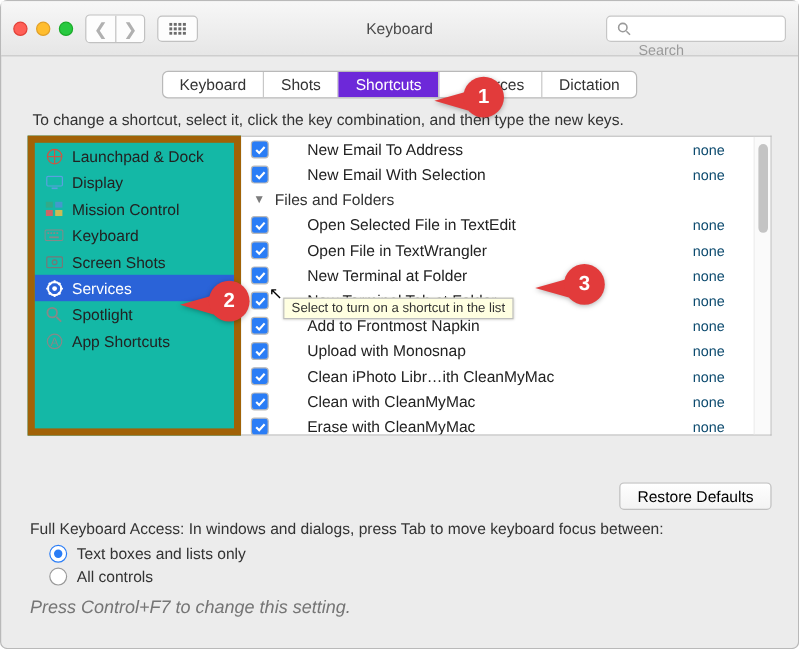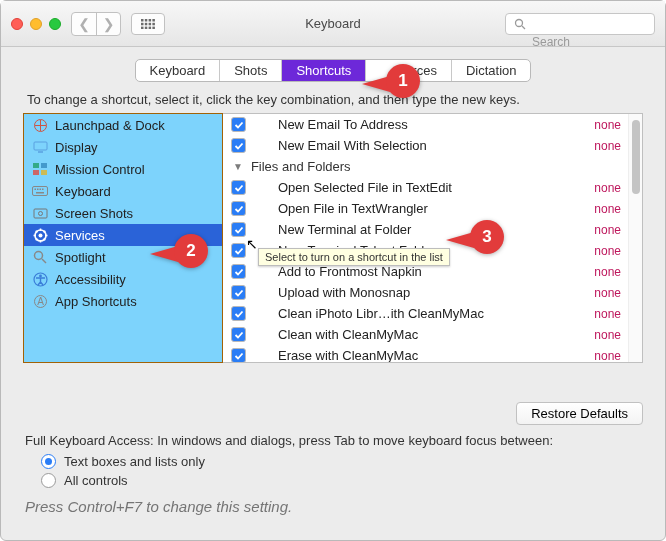--- a/index.html
+++ b/index.html
@@ -17,34 +17,34 @@
   .search{margin-left:auto;display:flex;align-items:center;gap:6px;background:#fff;border:1px solid #c6c6c6;border-radius:4px;height:22px;padding:0 8px;width:150px;color:#9a9a9a;}
   .search svg{flex:none;}
   .search span{font-size:12px;margin-top:36px;}
   .tabbar{display:flex;justify-content:center;padding:12px 0 6px;}
   .tabseg{display:flex;border:1px solid #b9b9b9;border-radius:5px;overflow:hidden;background:#fff;}
   .tabseg div{padding:3px 14px;font-size:13px;color:#333;border-right:1px solid #c8c8c8;display:flex;align-items:center;position:relative;}
   .tabseg div:last-child{border-right:none;}
   .tabseg div.sel{background:#6d28d9;color:#fff;}
   .instr{font-size:13px;color:#333;padding:4px 26px 6px;}
   .panels{display:flex;gap:0;padding:0 22px;height:250px;}
-  .left{width:200px;border:1px solid #a16207;background:#7dd3fc;overflow:hidden;}
+  .left{width:178px;border:6px solid #a16207;background:#14b8a6;overflow:hidden;}
   .left .row{display:flex;align-items:center;gap:7px;padding:3px 8px;font-size:13px;color:#222;}
   .left .row.sel{background:#2a63d8;color:#fff;}
   .left .ic{width:16px;height:16px;display:flex;align-items:center;justify-content:center;flex:none;}
   .right{flex:1;border:1px solid #bfbfbf;border-left:none;background:#fff;position:relative;overflow:hidden;}
   .scrollbar{position:absolute;right:0;top:0;bottom:0;width:14px;background:#fafafa;border-left:1px solid #eee;}
   .thumb{position:absolute;right:2px;width:8px;background:#c4c4c4;border-radius:4px;}
   .rlist{padding:0 15px 0 8px;}
   .rrow{display:flex;align-items:center;font-size:13px;color:#222;height:21px;}
   .rrow .cb{width:15px;height:15px;border:1px solid #b9b9b9;border-radius:3px;background:#2a7df6;display:flex;align-items:center;justify-content:center;flex:none;}
   .rrow .cb svg{display:block;}
   .rrow .lbl{flex:1;padding-left:20px;white-space:nowrap;overflow:hidden;text-overflow:ellipsis;}
   .rrow .lbl.ind{padding-left:32px;}
-  .rrow .none{color:#be185d;font-size:12px;padding-right:6px;}
+  .rrow .none{color:#0c4a6e;font-size:12px;padding-right:23px;}
   .rrow.grp .lbl{padding-left:6px;color:#333;}
   .disclosure{color:#7c7c7c;font-size:10px;margin:0 2px;}
   .tooltip{position:absolute;left:35px;top:134px;background:#ffffe1;border:1px solid #bdbdbd;padding:2px 6px;font-size:11px;color:#333;z-index:5;box-shadow:0 1px 2px rgba(0,0,0,.2);}
   .cursor{position:absolute;left:23px;top:122px;font-size:14px;color:#000;z-index:4;pointer-events:none;}
   .restore{display:flex;justify-content:flex-end;padding:10px 22px 4px;margin-top:29px;}
   .restore button{font-size:13px;padding:3px 14px;border:1px solid #c1c1c1;border-radius:4px;background:linear-gradient(#fff,#f3f3f3);}
   .fka{padding:4px 24px;font-size:13px;color:#333;}
   .fka .opts{padding:4px 0 2px 16px;}
   .fka .opt{display:flex;align-items:center;gap:8px;padding:2px 0;}
   .radio{width:15px;height:15px;border-radius:50%;border:1px solid #9a9a9a;background:#fff;display:flex;align-items:center;justify-content:center;flex:none;}
@@ -189,30 +189,20 @@
             <svg width="14" height="14">
               <circle cx="5.5" cy="5.5" r="4" fill="none" stroke="#888" stroke-width="1.5"></circle>
               <line x1="9" y1="9" x2="13" y2="13" stroke="#888" stroke-width="1.5"></line>
             </svg>
           </span>
           <span>Spotlight</span>
         </div>
         <div class="row">
           <span class="ic">
             <svg width="15" height="15">
-              <circle cx="7.5" cy="7.5" r="6.5" fill="none" stroke="#3a7dd8" stroke-width="1.2"></circle>
-              <circle cx="7.5" cy="4" r="1.4" fill="#3a7dd8"></circle>
-              <path d="M3 6 L12 6 M7.5 6 L7.5 10 M7.5 10 L5 13 M7.5 10 L10 13" stroke="#3a7dd8" stroke-width="1.4" fill="none"></path>
-            </svg>
-          </span>
-          <span>Accessibility</span>
-        </div>
-        <div class="row">
-          <span class="ic">
-            <svg width="15" height="15">
               <circle cx="7.5" cy="7.5" r="6" fill="none" stroke="#888"></circle>
               <text x="7.5" y="11" text-anchor="middle" font-size="10" fill="#888">A</text>
             </svg>
           </span>
           <span>App Shortcuts</span>
         </div>
       </div>
     <div class="right">
       <div class="rlist" id="rlist">
           <div class="rrow">

